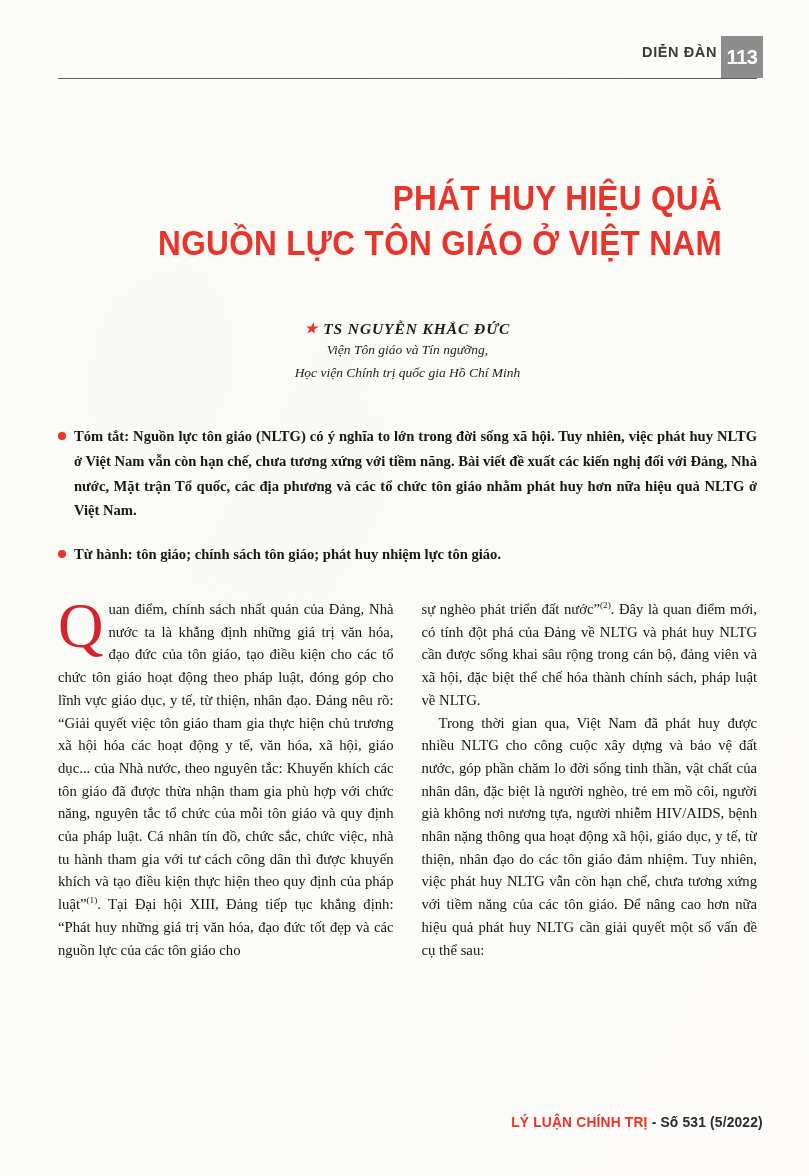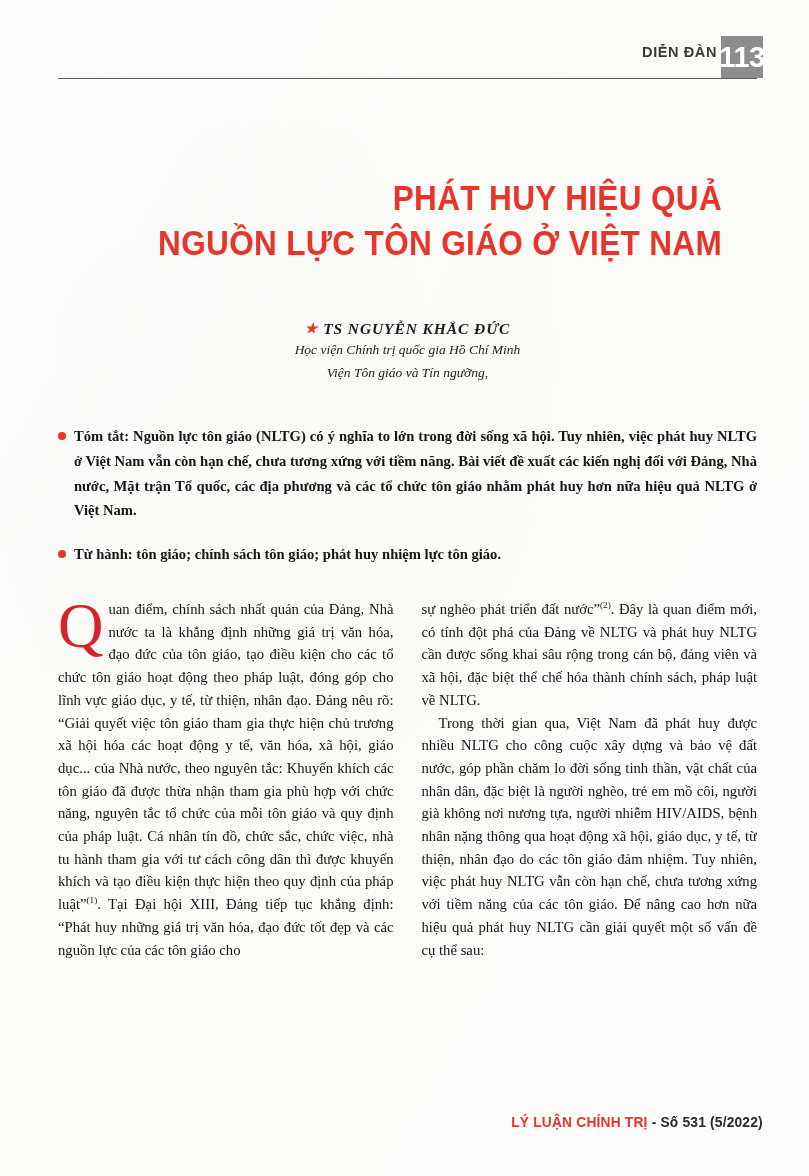--- a/index.html
+++ b/index.html
@@ -56,21 +56,21 @@
     width: 42px;
     height: 42px;
     background: #8d8d8d;
     display: flex;
     align-items: center;
     justify-content: center;
   }
   .page-num-box span {
     font-family: "Liberation Sans", sans-serif;
     font-weight: bold;
-    font-size: 29px;
+    font-size: 20px;
     color: #ffffff;
     letter-spacing: -0.5px;
   }
 
   
   .title-block {
     position: absolute;
     left: 58px;
     right: 52px;
     top: 176px;
@@ -218,22 +218,22 @@
 
   <div class="title-block">
     <div class="title-line l1">PHÁT HUY HIỆU QUẢ</div>
     <div class="title-line l2">NGUỒN LỰC TÔN GIÁO Ở VIỆT NAM</div>
   </div>
 
   <div class="author-block">
     <div class="author-name">
       <span class="star-icon">★</span><span>TS NGUYỄN KHẮC ĐỨC</span>
     </div>
+    <div class="affil">Viện Tôn giáo và Tín ngưỡng,</div>
     <div class="affil">Học viện Chính trị quốc gia Hồ Chí Minh</div>
-    <div class="affil">Viện Tôn giáo và Tín ngưỡng,</div>
   </div>
 
   <div class="abstract-block">
     <div class="bullet-para">
       <span class="red-dot"></span><span>Tóm tắt:</span><span> Nguồn lực tôn giáo (NLTG) có ý nghĩa to lớn trong đời sống xã hội. Tuy nhiên, việc phát huy NLTG ở Việt Nam vẫn còn hạn chế, chưa tương xứng với tiềm năng. Bài viết đề xuất các kiến nghị đối với Đảng, Nhà nước, Mặt trận Tổ quốc, các địa phương và các tổ chức tôn giáo nhằm phát huy hơn nữa hiệu quả NLTG ở Việt Nam.</span>
     </div>
     <div class="bullet-para">
       <span class="red-dot"></span><span>Từ hành:</span><span> tôn giáo; chính sách tôn giáo; phát huy nhiệm lực tôn giáo.</span>
     </div>
   </div>

